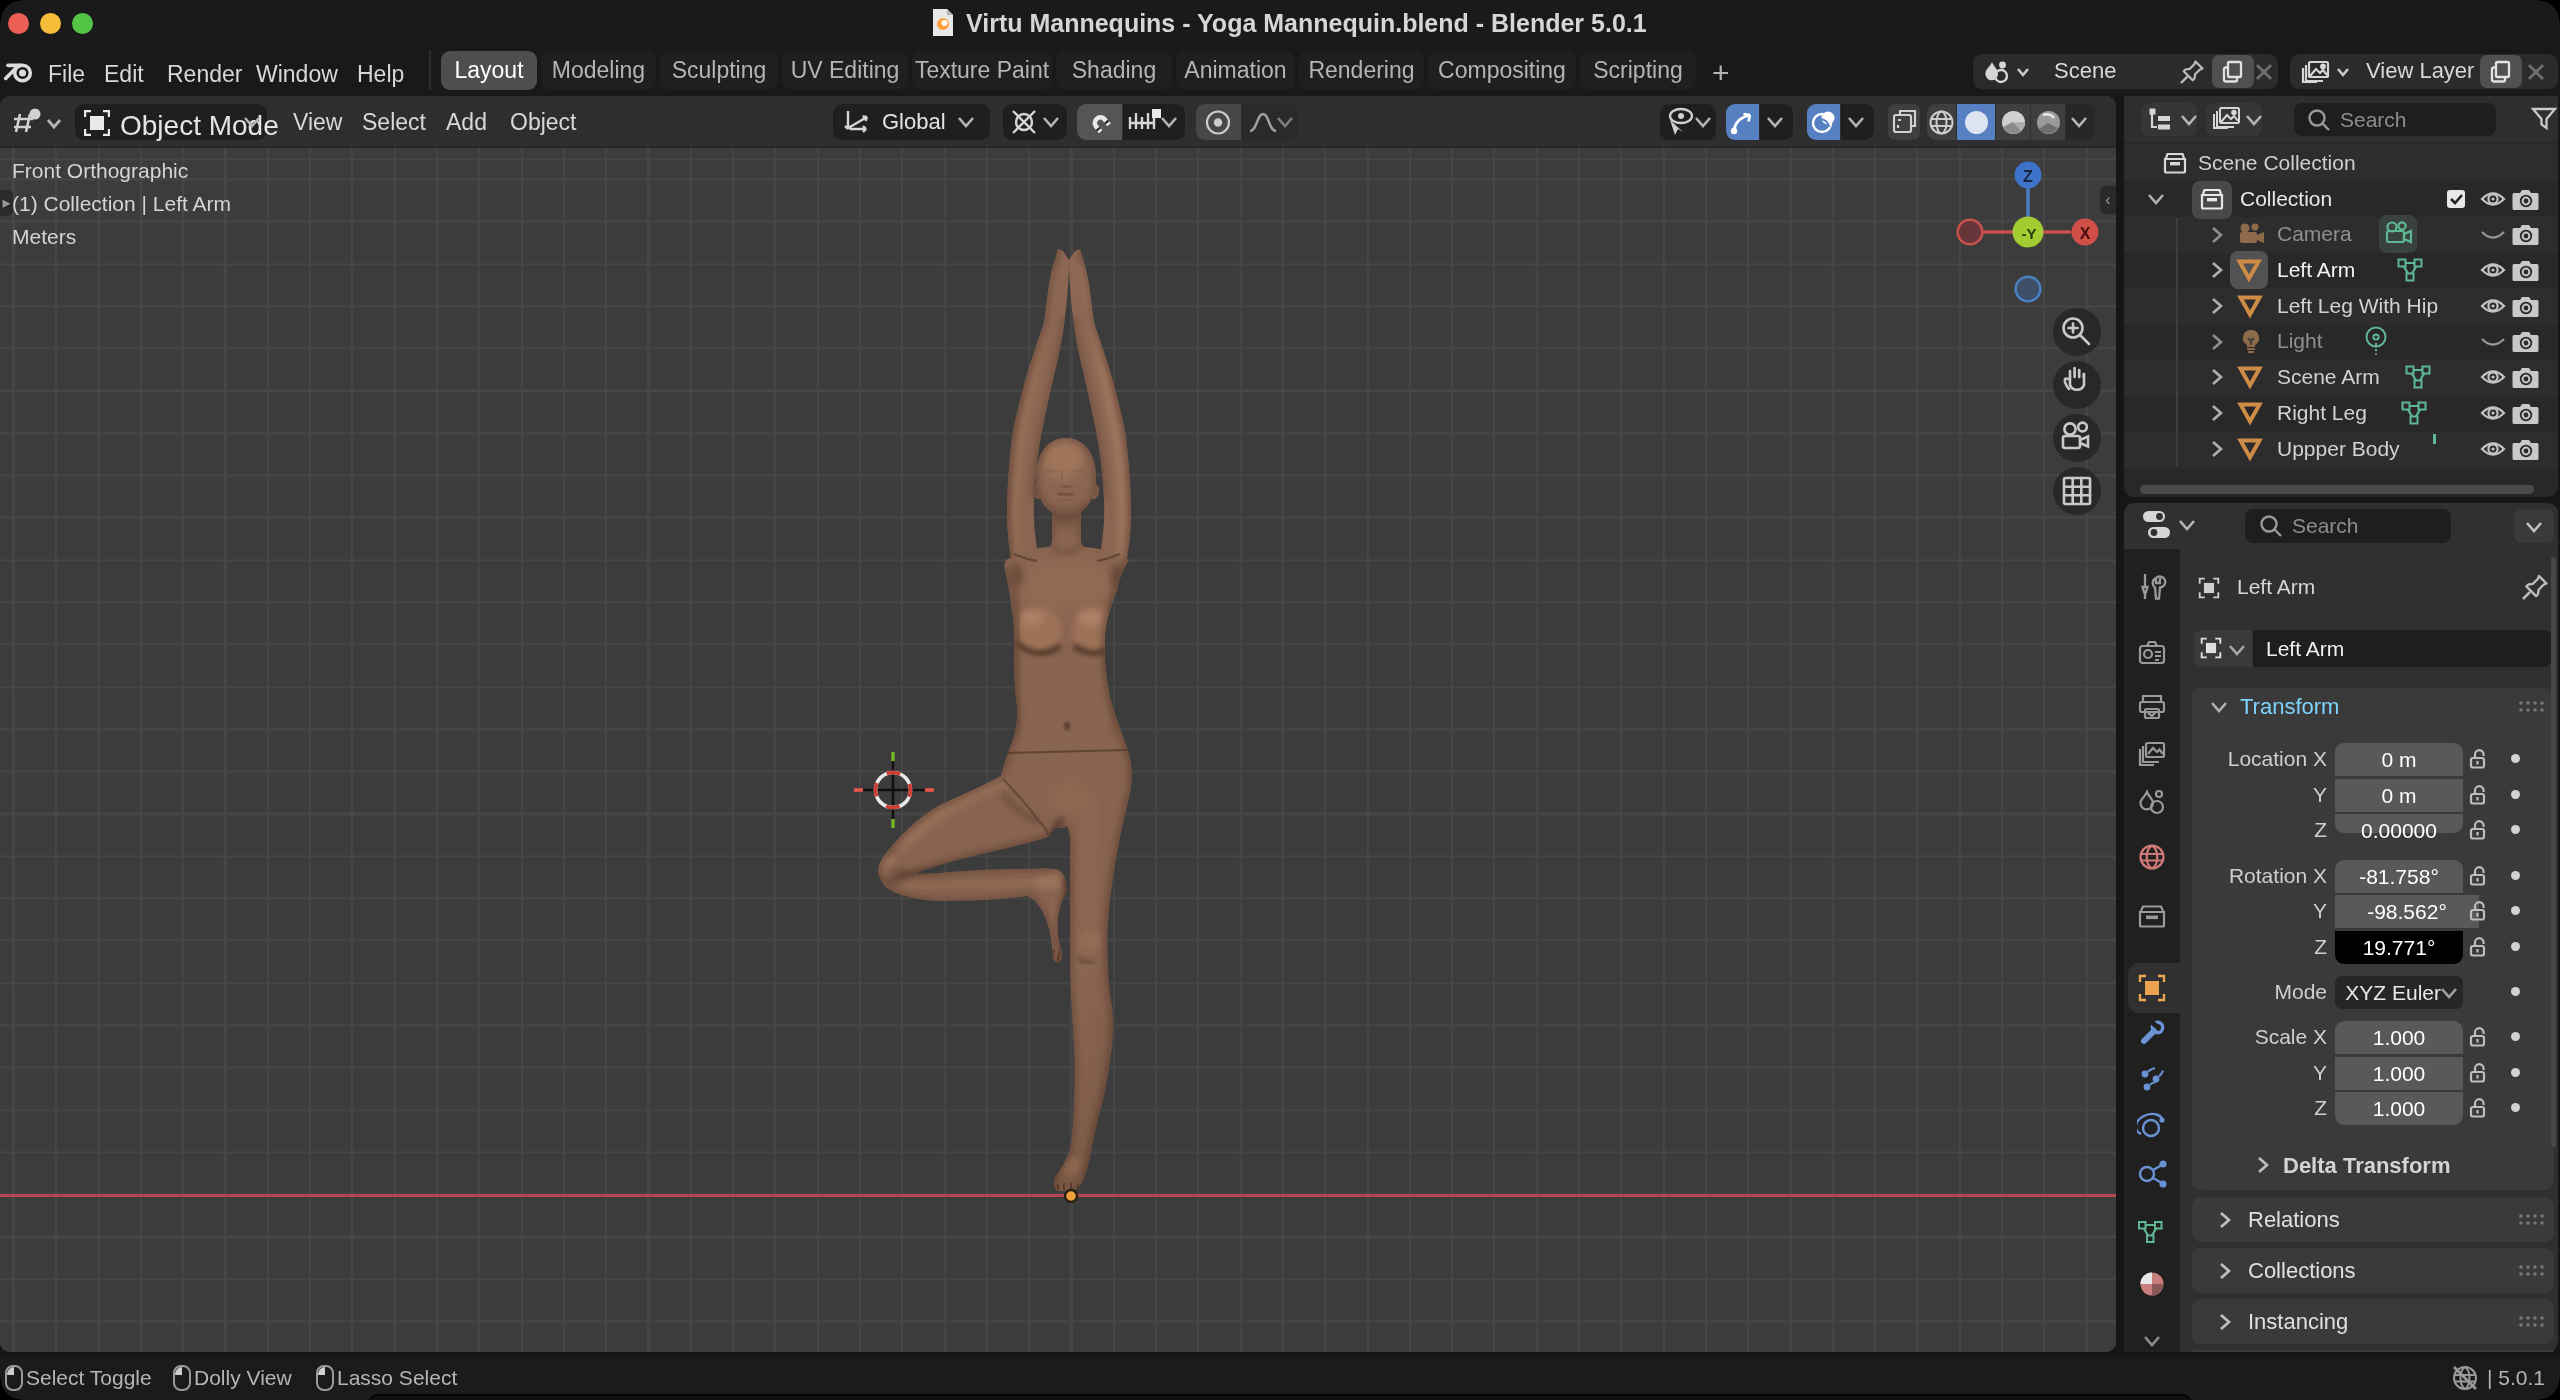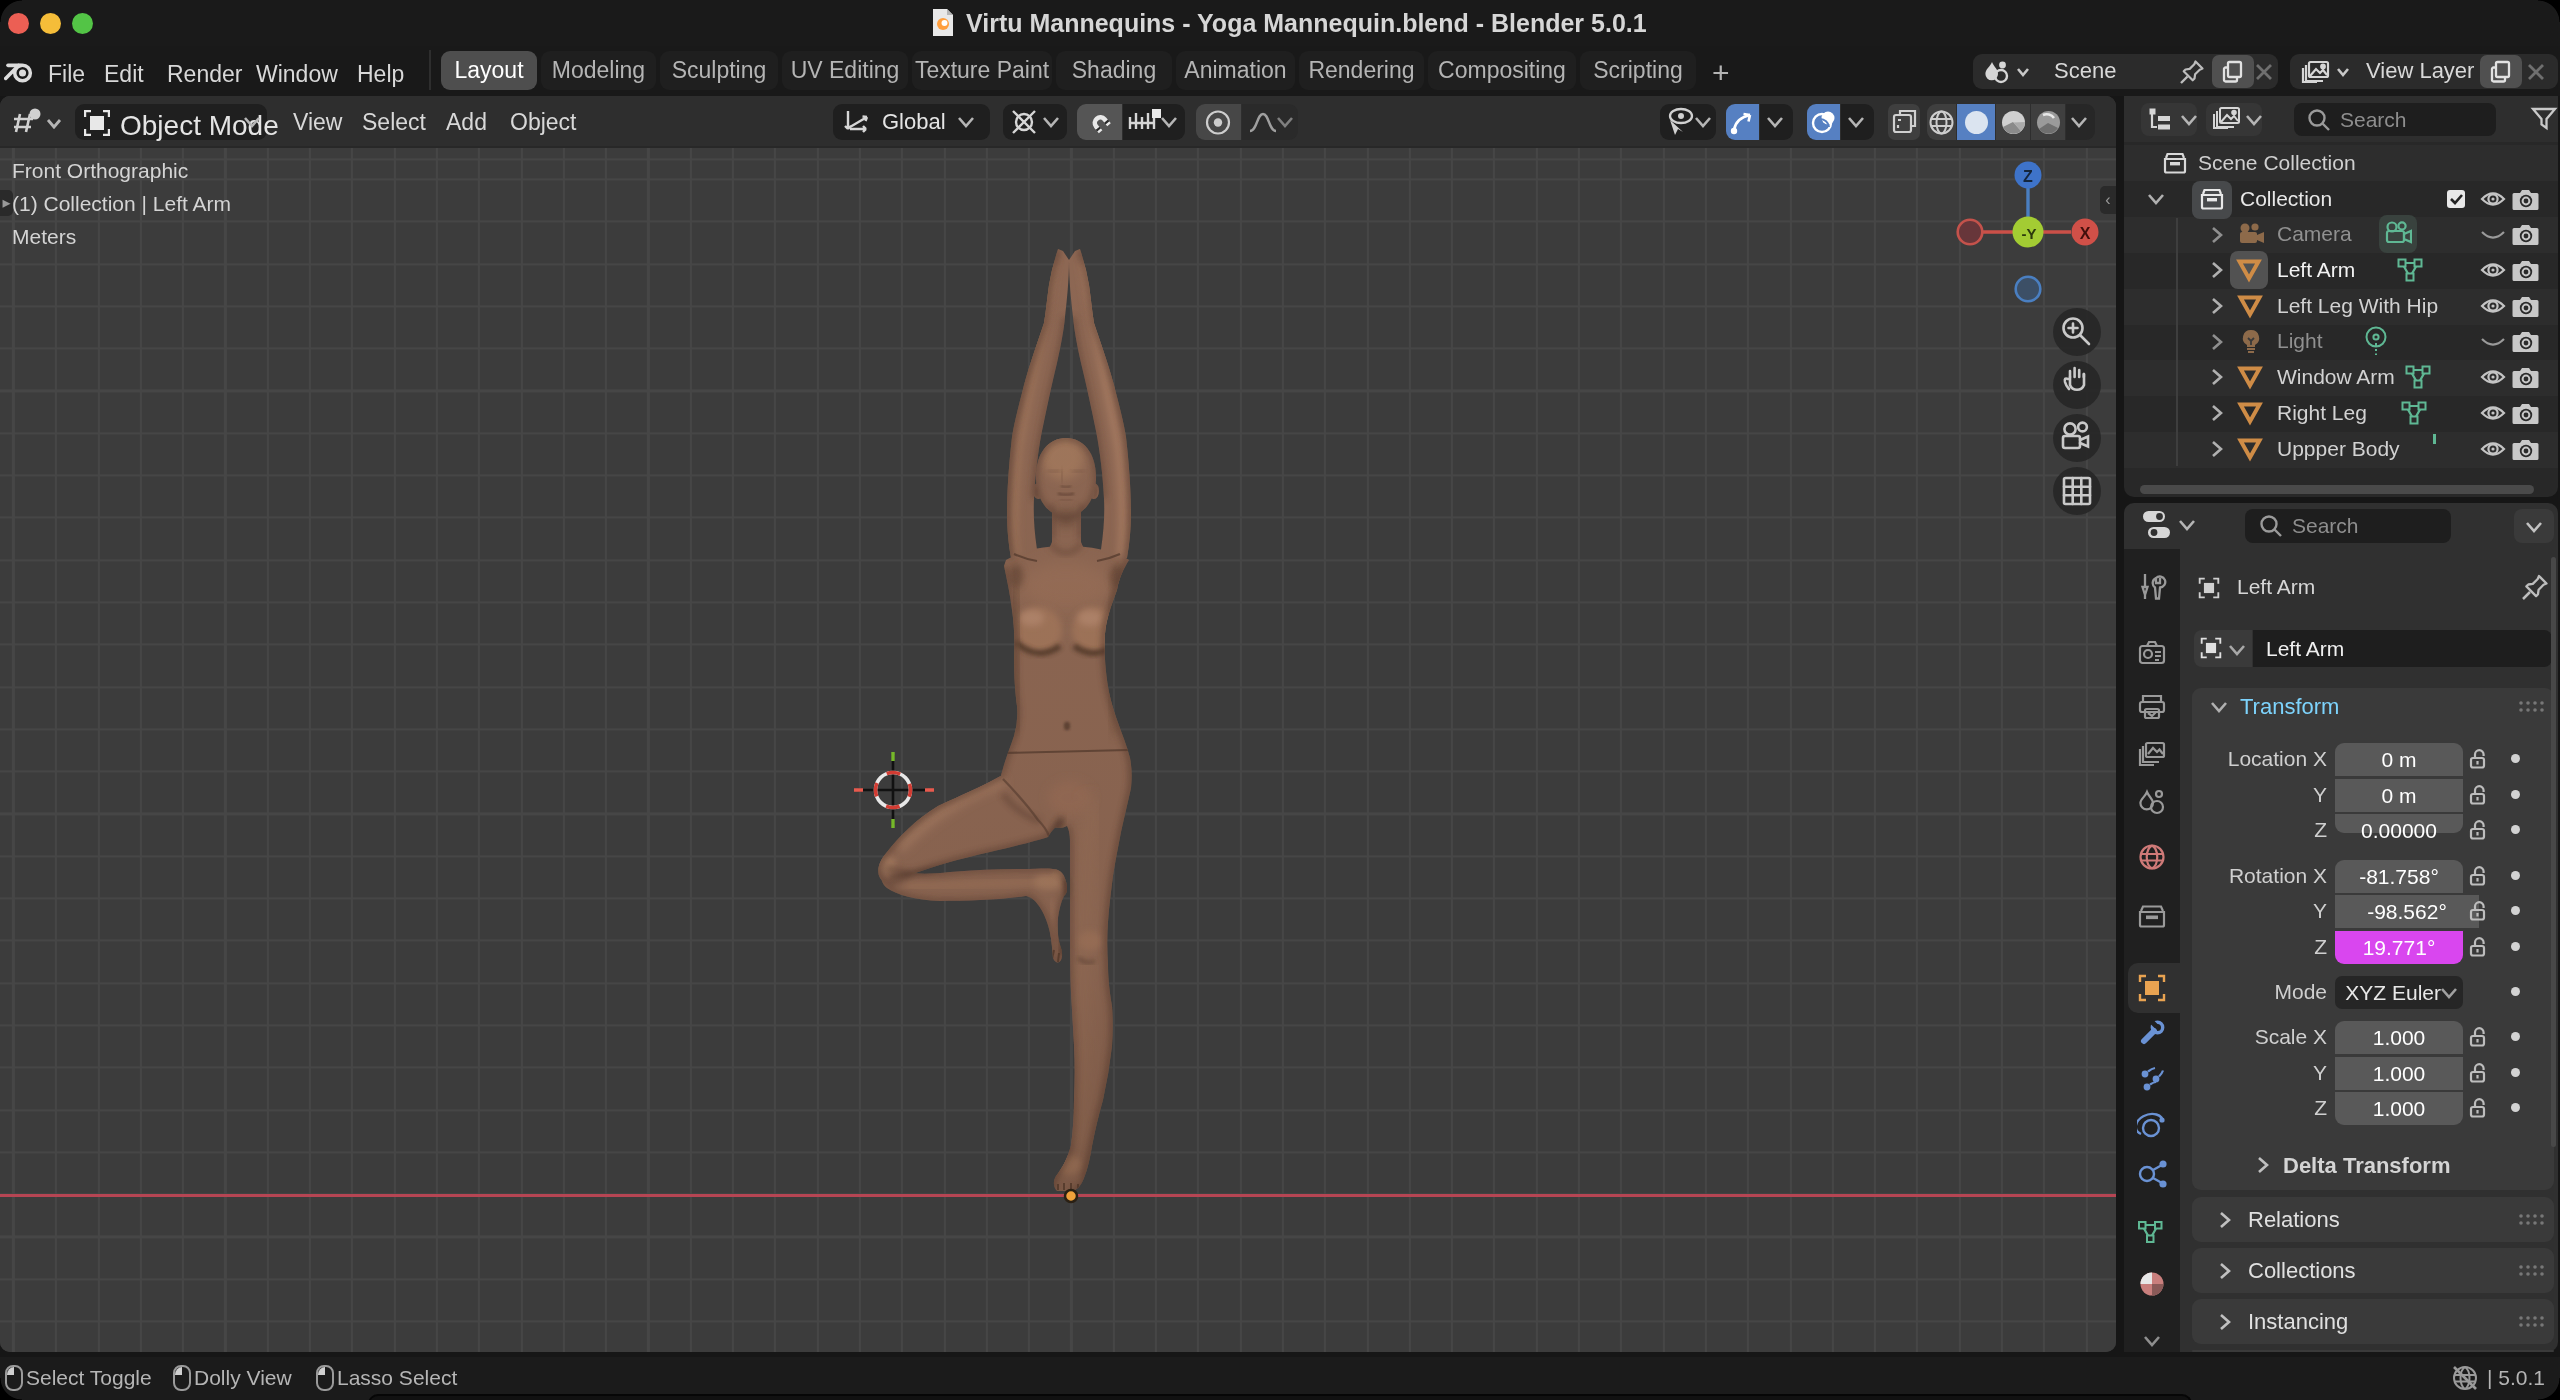--- a/index.html
+++ b/index.html
@@ -594,21 +594,21 @@
 <path d="M2 6 h6 l2 -3 h7 l2 3 h6 a1.5 1.5 0 0 1 1.5 1.5 v14 a1.5 1.5 0 0 1 -1.5 1.5 h-23 a1.5 1.5 0 0 1 -1.5 -1.5 v-14 a1.5 1.5 0 0 1 1.5 -1.5 z" fill="#c8c8c8"></path>
       <circle cx="14" cy="14" r="6.2" fill="#2a2a2a"></circle>
       <circle cx="14" cy="14" r="3.4" fill="none" stroke="#c8c8c8" stroke-width="2"></circle>
     </svg>
 <svg class="abs" style="left:2210px;top:368px" width="14" height="18" viewBox="0 0 14 18">
       <path d="M3 2 l8 7 -8 7" stroke="#b0b0b0" stroke-width="2.6" fill="none"></path>
     </svg>
 <svg class="abs" style="left:2237px;top:364px" width="26" height="26" viewBox="0 0 26 26">
 <path d="M3.5 4.5 h19 l-9.5 17 z" fill="none" stroke="#cf8c46" stroke-width="4"></path>
     </svg>
-<div class="abs" style="left:2277px;top:365px;font-size:21px;color:#d2d2d2;">Window Arm</div>
+<div class="abs" style="left:2277px;top:365px;font-size:21px;color:#d2d2d2;">Scene Arm</div>
 <svg class="abs" style="left:2405px;top:364px" width="26" height="26" viewBox="0 0 26 26">
 <path d="M5 6 h16 l-8 14 z" fill="none" stroke="#5fb894" stroke-width="2.2"></path>
 <rect x="1.5" y="2.5" width="7" height="7" fill="#2a2a2a" stroke="#5fb894" stroke-width="2"></rect>
       <rect x="17.5" y="2.5" width="7" height="7" fill="#2a2a2a" stroke="#5fb894" stroke-width="2"></rect>
       <rect x="9.5" y="16.5" width="7" height="7" fill="#2a2a2a" stroke="#5fb894" stroke-width="2"></rect>
     </svg>
 <svg class="abs" style="left:2480px;top:364px" width="26" height="26" viewBox="0 0 26 26">
 <path d="M2 13 q11 -11 22 0 q-11 11 -22 0 z" fill="none" stroke="#c4c4c4" stroke-width="2.2"></path>
       <circle cx="13" cy="13" r="4.6" fill="none" stroke="#c4c4c4" stroke-width="2.2"></circle>
       <circle cx="13" cy="13" r="1.6" fill="#c4c4c4"></circle>
@@ -866,21 +866,21 @@
 <div class="abs" style="left:2335px;top:895px;width:144px;height:33px;background:#595959;border-radius:0 0 0 0;color:#fff;font-size:21px;text-align:center;line-height:33px;">-98.562°</div>
 <svg class="abs" style="left:2468px;top:899px" width="22" height="24" viewBox="0 0 22 24">
 <g fill="none" stroke="#bdbdbd" stroke-width="2.2">
         <rect x="3" y="11" width="13" height="9.5" rx="2"></rect>
         <path d="M7 11 V7.5 a4.3 4.3 0 0 1 8.6 0 V9"></path>
       </g>
       <path d="M9.5 14 v3.5" stroke="#bdbdbd" stroke-width="2.2"></path>
     </svg>
 <div class="abs" style="left:2511px;top:906px;width:9px;height:9px;border-radius:50%;background:#d2d2d2;"></div>
 <div class="abs" style="left:2196px;top:935px;width:131px;font-size:21px;color:#cfcfcf;text-align:right;">Z</div>
-<div class="abs" style="left:2335px;top:931px;width:128px;height:33px;background:#d946ef;border-radius:0 0 9px 9px;color:#fff;font-size:21px;text-align:center;line-height:33px;">19.771°</div>
+<div class="abs" style="left:2335px;top:931px;width:128px;height:33px;background:#000000;border-radius:0 0 9px 9px;color:#fff;font-size:21px;text-align:center;line-height:33px;">19.771°</div>
 <svg class="abs" style="left:2468px;top:935px" width="22" height="24" viewBox="0 0 22 24">
 <g fill="none" stroke="#bdbdbd" stroke-width="2.2">
         <rect x="3" y="11" width="13" height="9.5" rx="2"></rect>
         <path d="M7 11 V7.5 a4.3 4.3 0 0 1 8.6 0 V9"></path>
       </g>
       <path d="M9.5 14 v3.5" stroke="#bdbdbd" stroke-width="2.2"></path>
     </svg>
 <div class="abs" style="left:2511px;top:942px;width:9px;height:9px;border-radius:50%;background:#d2d2d2;"></div>
 <div class="abs" style="left:2196px;top:980px;width:131px;font-size:21px;color:#cfcfcf;text-align:right;">Mode</div>
 <div class="abs" style="left:2335px;top:976px;width:128px;height:33px;background:#262626;border-radius:7px;color:#e8e8e8;font-size:21px;text-align:center;line-height:33px;">XYZ Euler&nbsp;&nbsp;</div>

